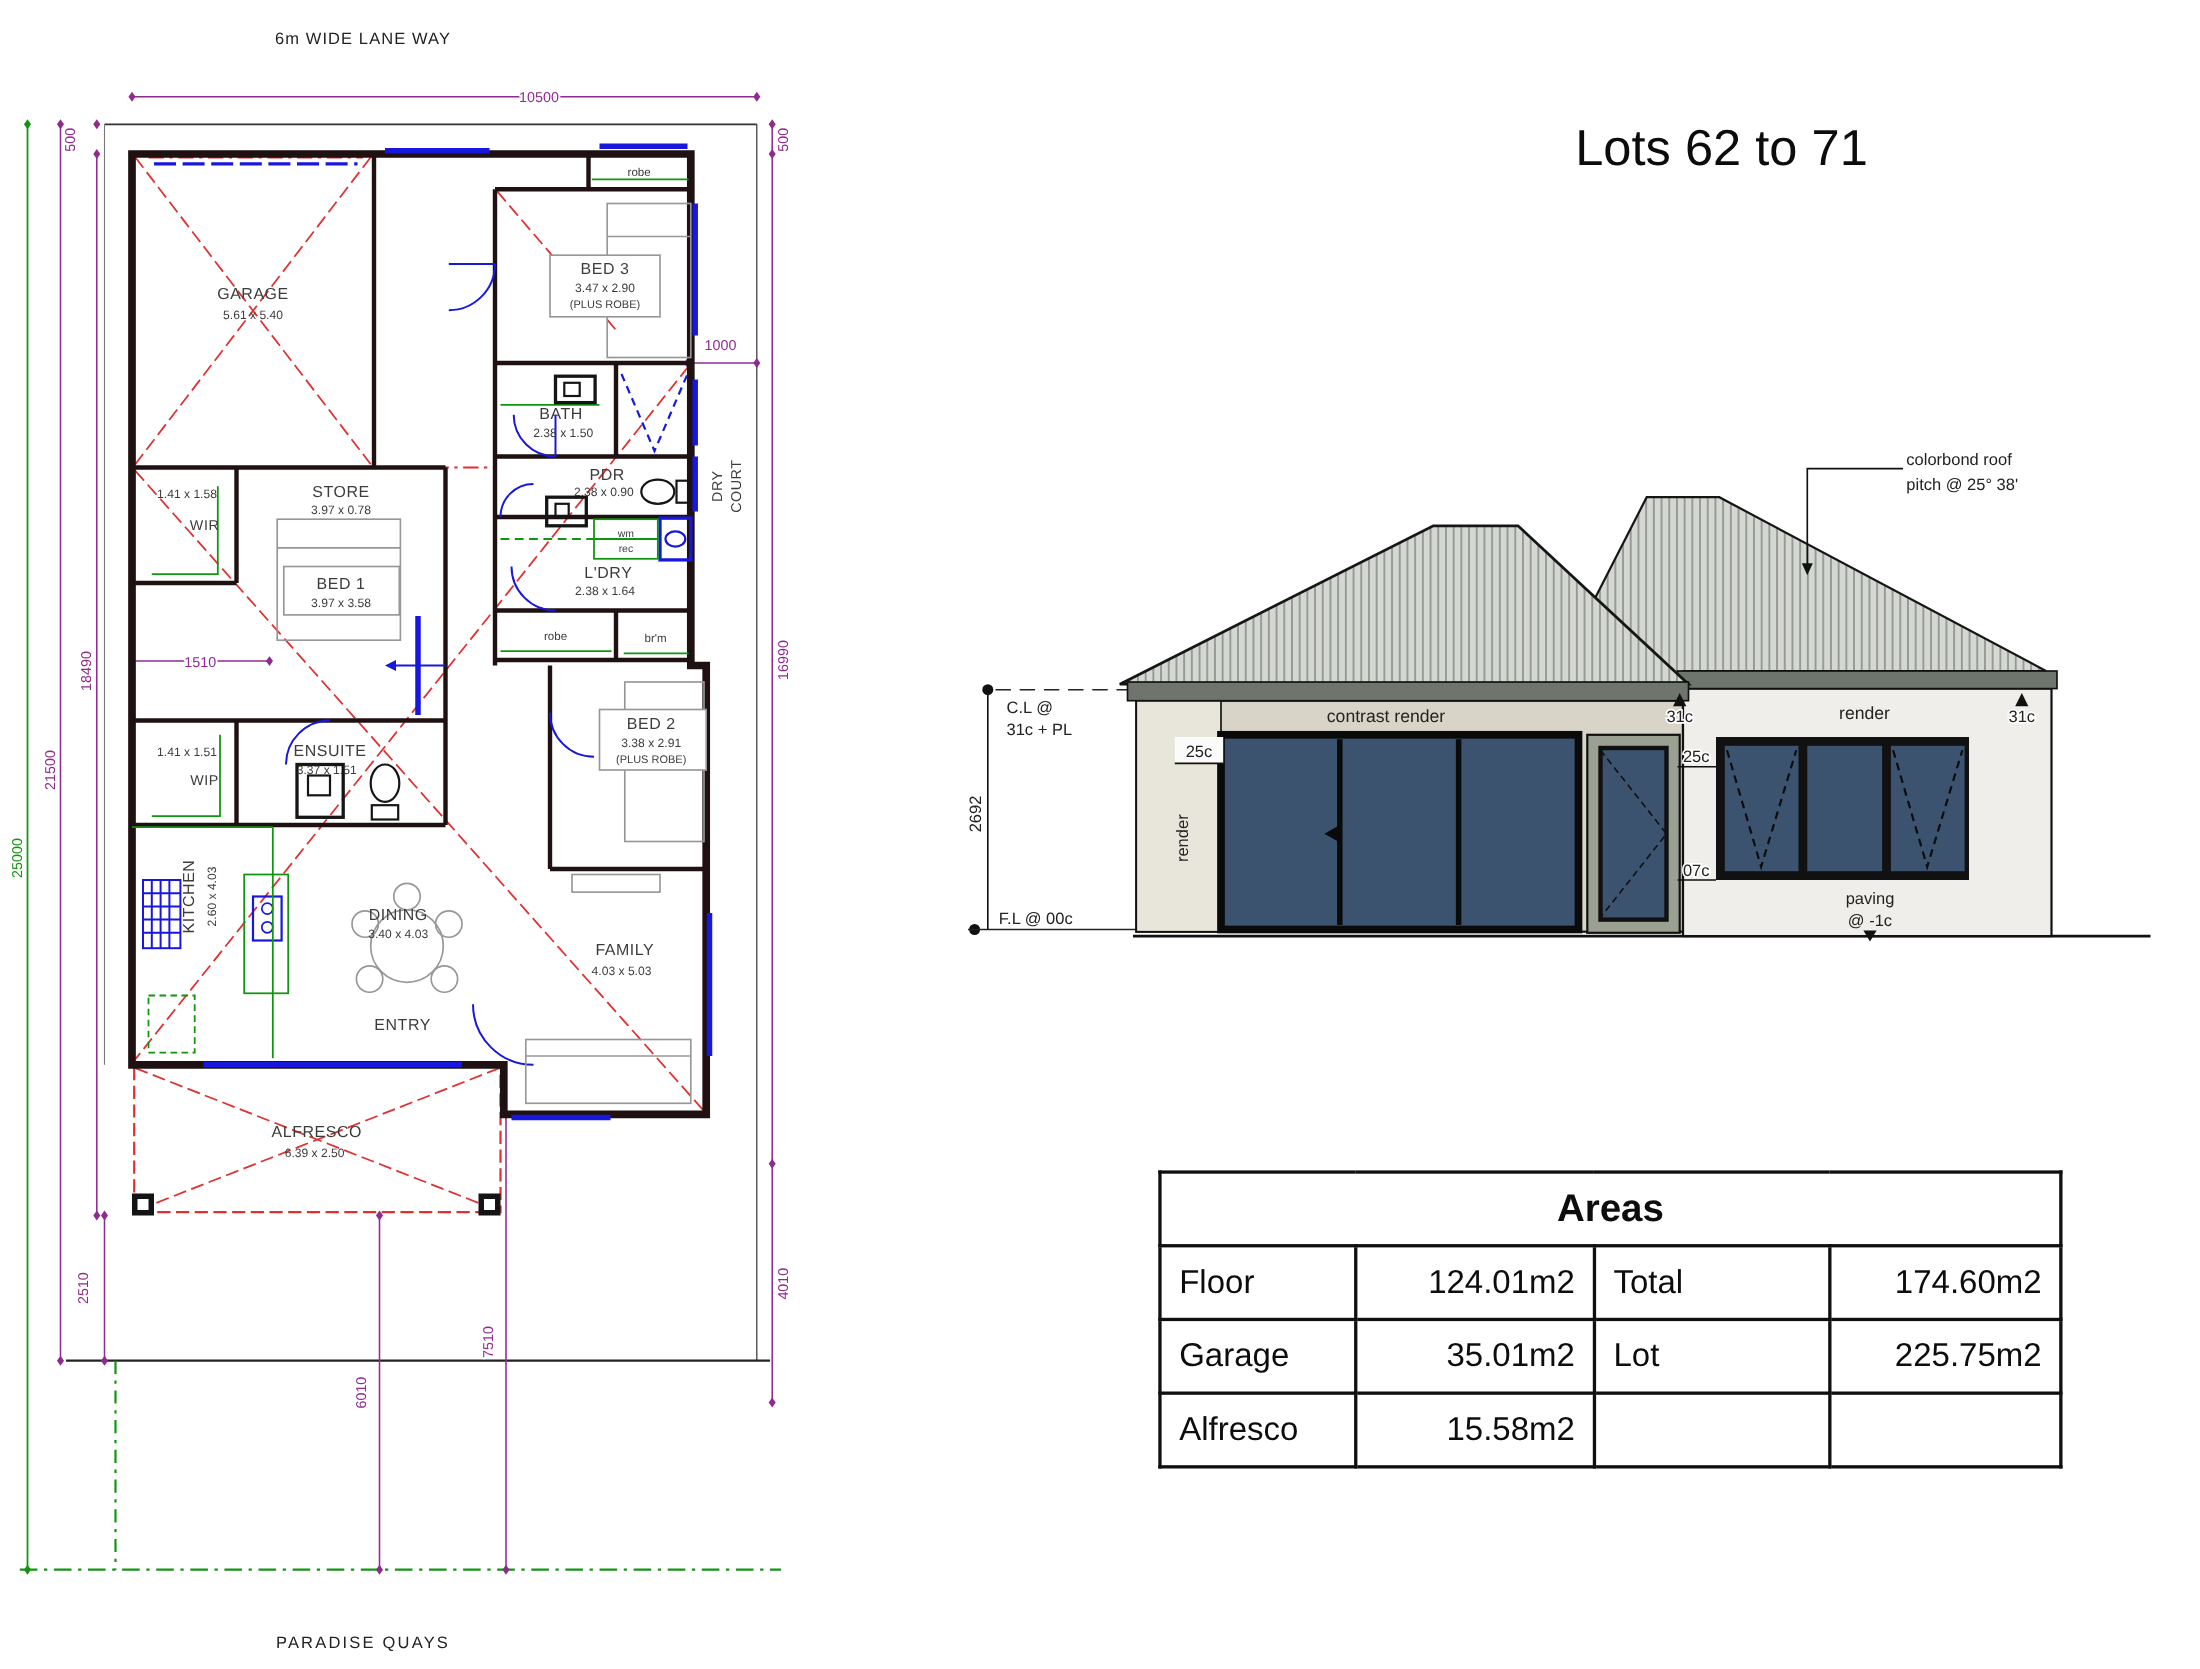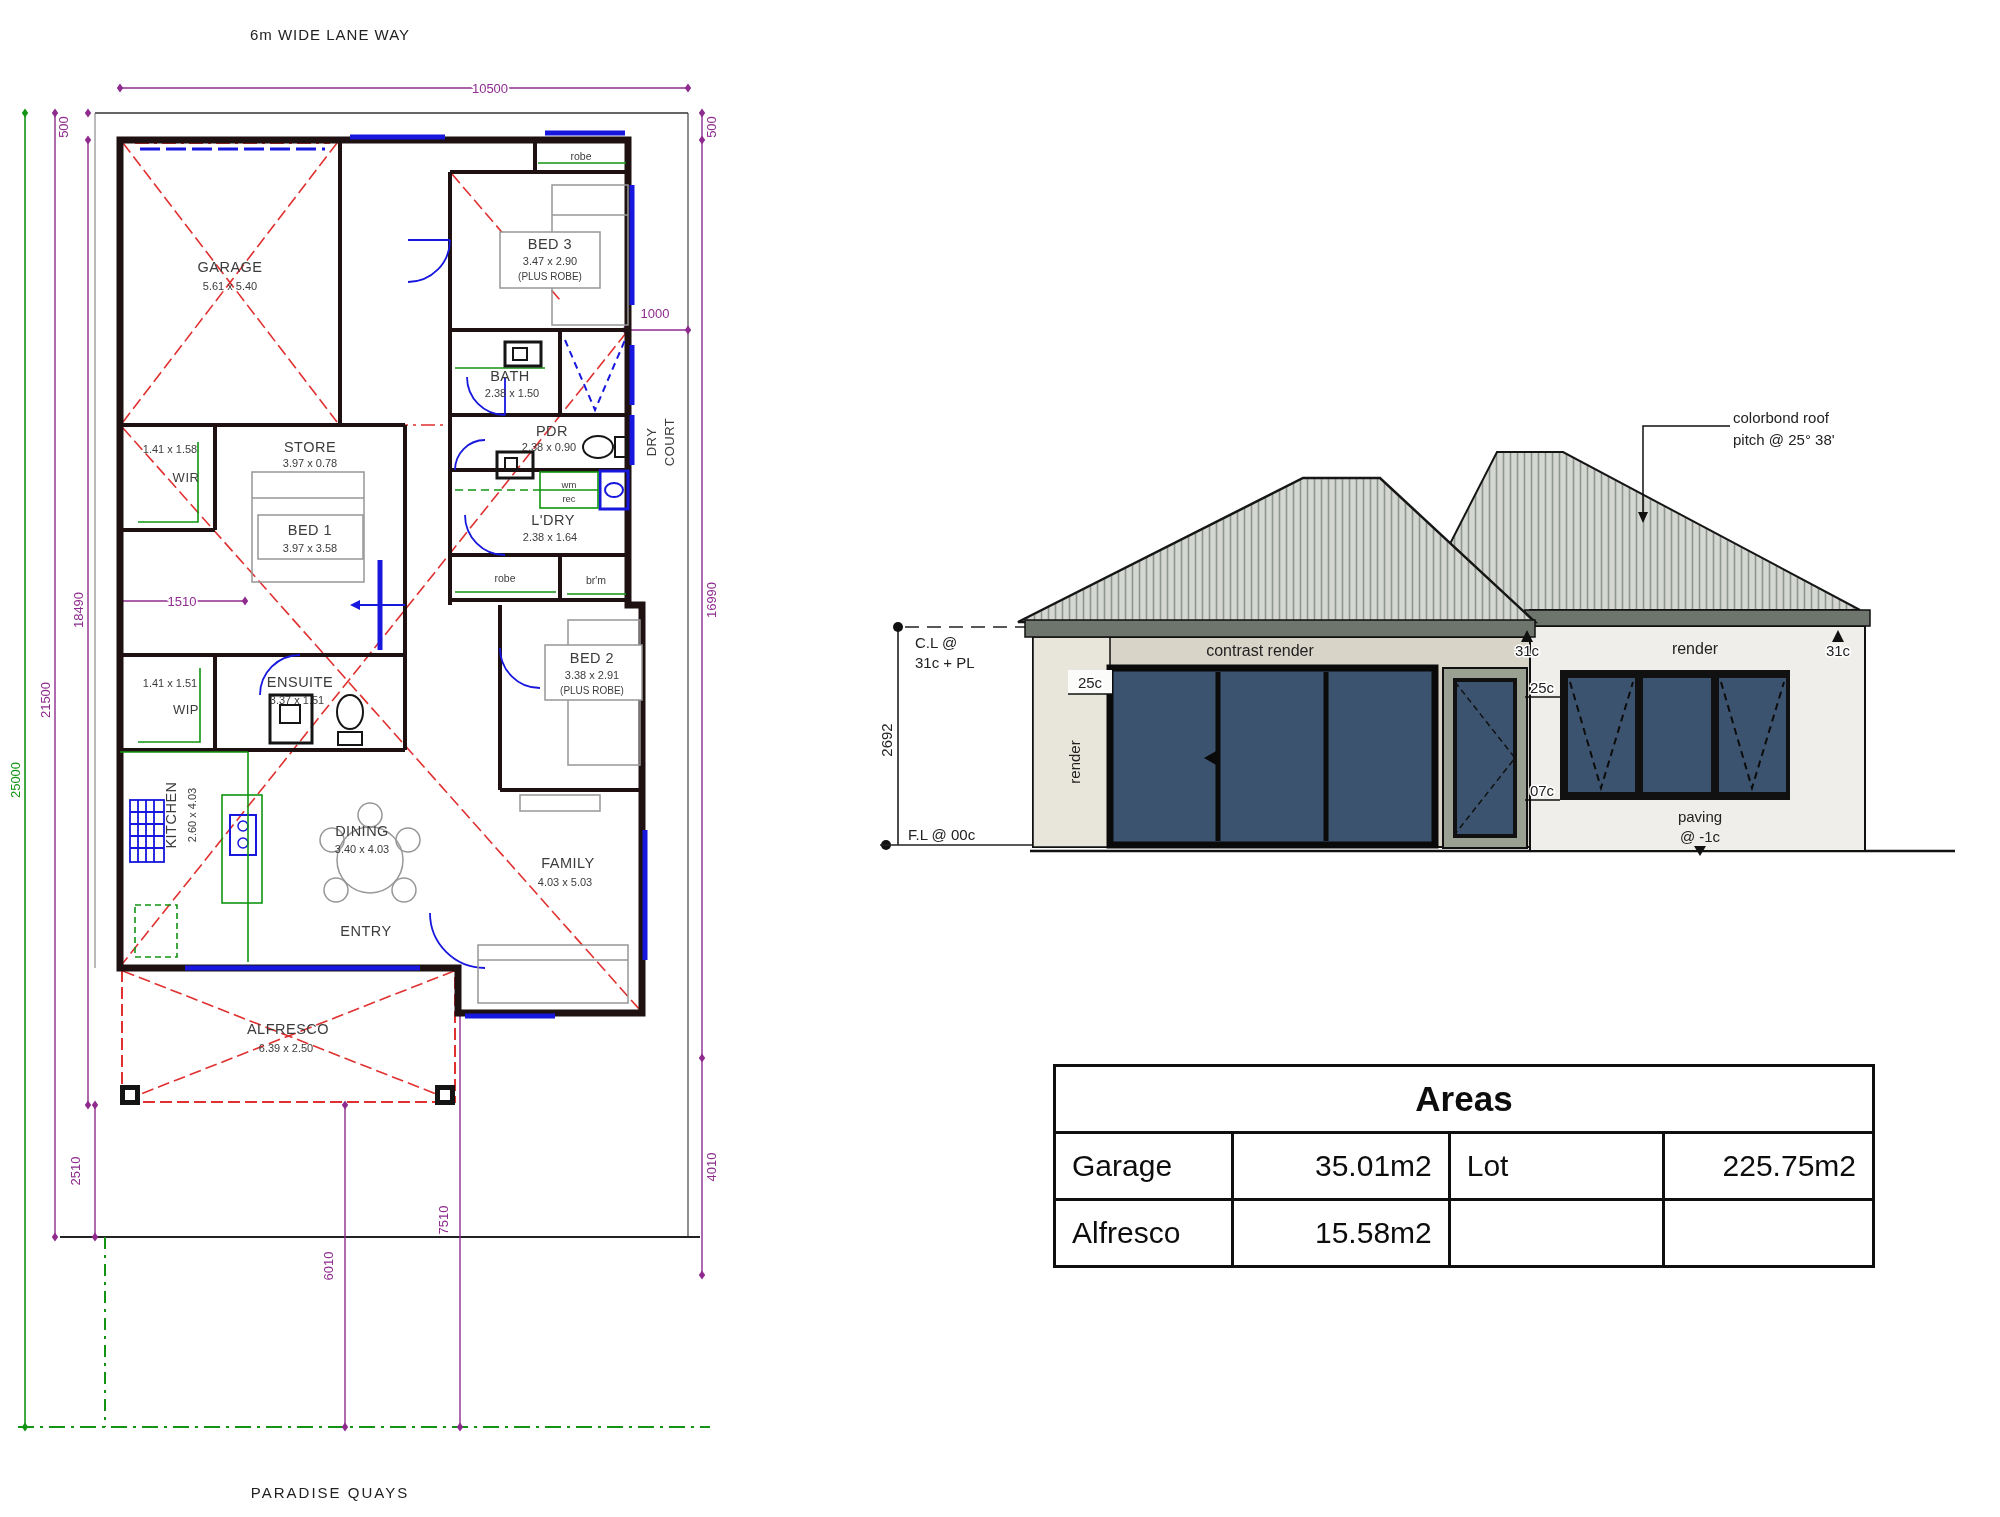--- a/index.html
+++ b/index.html
@@ -394,36 +394,43 @@
     <polygon points="968,240 962,252 974,252" fill="#111"></polygon>
     <text x="968" y="266" class="etm eh">31c</text>
 
     <text x="830" y="432" class="etm">paving</text>
     <text x="830" y="452" class="etm">@ -1c</text>
     <polygon points="824,456 836,456 830,466" fill="#111"></polygon>
   </g>
 </svg>
 
 <div id="title-block" class="abs">
+  <div>Lots 62 to 71</div>
 </div>
 
 <table id="areas-table" class="abs">
   <colgroup>
     <col style="width:21.7%">
       <col style="width:26.5%">
       <col style="width:26.1%">
       <col style="width:25.7%">
   </colgroup>
   <thead>
     <tr>
       <th colspan="4">Areas</th>
     </tr>
   </thead>
   <tbody>
     <tr>
+      <td class="cell-label">Floor</td>
+      <td class="cell-value">124.01m2</td>
+      <td class="cell-label">Total</td>
+      <td class="cell-value">174.60m2</td>
+    </tr>
+    <tr>
       <td class="cell-label">Garage</td>
       <td class="cell-value">35.01m2</td>
       <td class="cell-label">Lot</td>
       <td class="cell-value">225.75m2</td>
     </tr>
     <tr>
       <td class="cell-label">Alfresco</td>
       <td class="cell-value">15.58m2</td>
       <td class="cell-label"></td>
       <td class="cell-value"></td>

